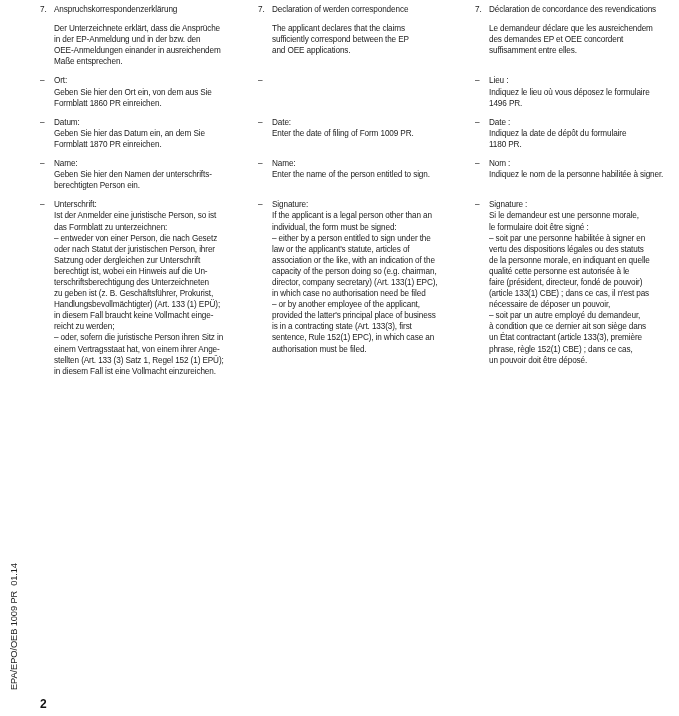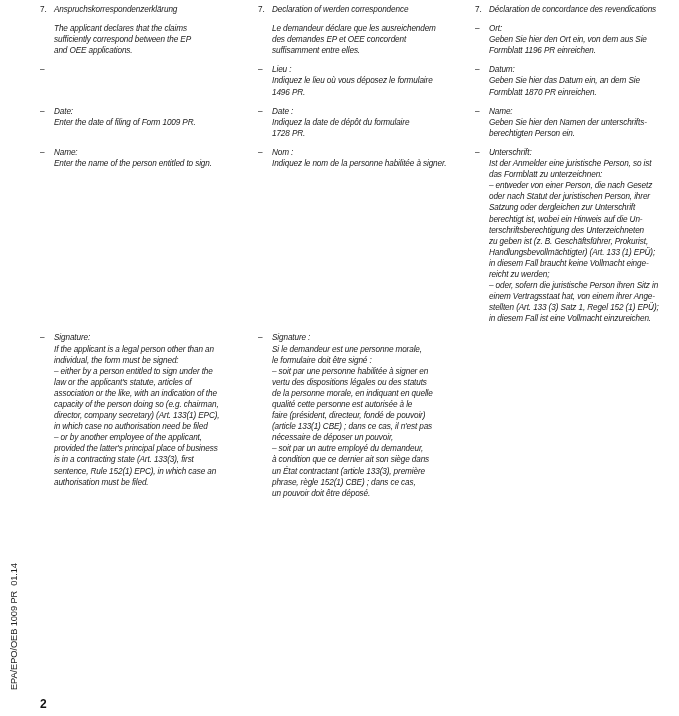--- a/index.html
+++ b/index.html
@@ -32,21 +32,20 @@
     display: flex;
     align-items: flex-start;
   }
   .marker {
     flex: 0 0 14px;
     width: 14px;
   }
   .text {
     flex: 1;
     white-space: pre-line;
-    font-style: italic;
   }
   .footer-code {
     position: absolute;
     left: 19px;
     bottom: 26px;
     transform-origin: 0 100%;
     transform: rotate(-90deg);
     white-space: pre;
     font-size: 9.3px;
     line-height: 10px;
@@ -76,36 +75,43 @@
       <span class="marker">7.</span>
       <div class="text">Declaration of werden correspondence</div>
     </div>
     <div class="cell">
       <span class="marker">7.</span>
       <div class="text">Déclaration de concordance des revendications</div>
     </div>
 
     <div class="cell">
       <span class="marker"></span>
+      <div class="text">Der Unterzeichnete erklärt, dass die Ansprüche
+in der EP-Anmeldung und in der bzw. den
+OEE-Anmeldungen einander in ausreichendem
+Maße entsprechen.</div>
+    </div>
+    <div class="cell">
+      <span class="marker"></span>
       <div class="text">The applicant declares that the claims
 sufficiently correspond between the EP
 and OEE applications.</div>
     </div>
     <div class="cell">
       <span class="marker"></span>
       <div class="text">Le demandeur déclare que les ausreichendem
 des demandes EP et OEE concordent
 suffisamment entre elles.</div>
     </div>
 
     <div class="cell">
       <span class="marker">–</span>
       <div class="text">Ort:
 Geben Sie hier den Ort ein, von dem aus Sie
-Formblatt 1196 PR einreichen.</div>
+Formblatt 1860 PR einreichen.</div>
     </div>
     <div class="cell">
       <span class="marker">–</span>
     </div>
     <div class="cell">
       <span class="marker">–</span>
       <div class="text">Lieu :
 Indiquez le lieu où vous déposez le formulaire
 1496 PR.</div>
     </div>
@@ -118,21 +124,21 @@
     </div>
     <div class="cell">
       <span class="marker">–</span>
       <div class="text">Date:
 Enter the date of filing of Form 1009 PR.</div>
     </div>
     <div class="cell">
       <span class="marker">–</span>
       <div class="text">Date :
 Indiquez la date de dépôt du formulaire
-1728 PR.</div>
+1180 PR.</div>
     </div>
 
     <div class="cell">
       <span class="marker">–</span>
       <div class="text">Name:
 Geben Sie hier den Namen der unterschrifts-
 berechtigten Person ein.</div>
     </div>
     <div class="cell">
       <span class="marker">–</span>

